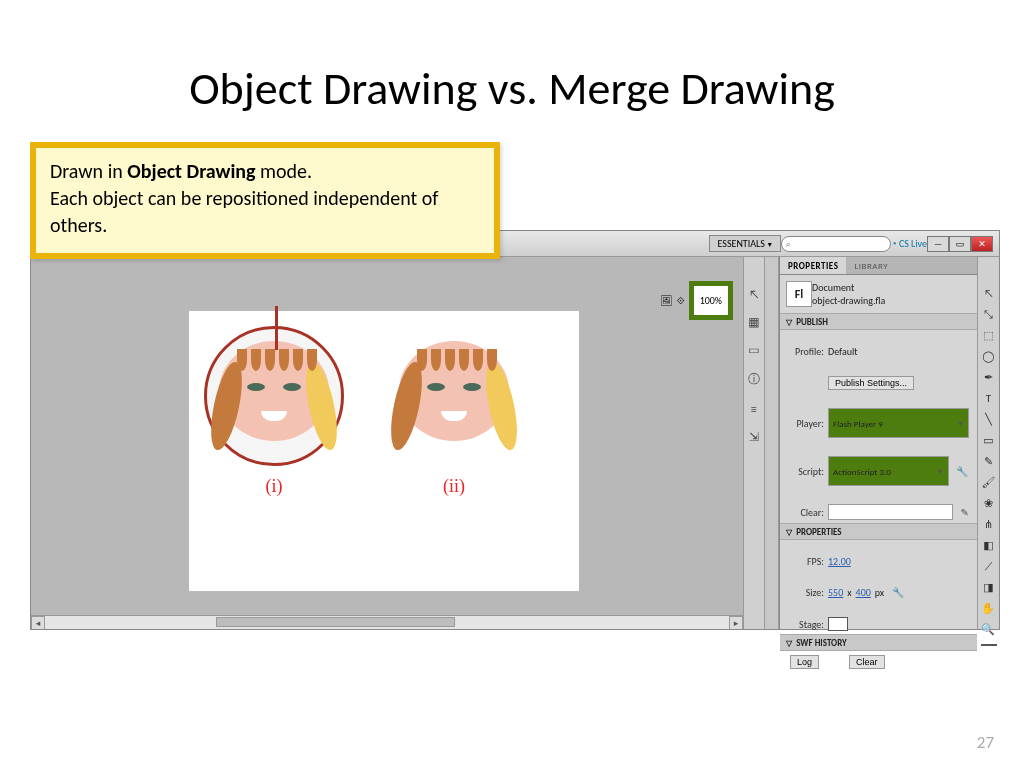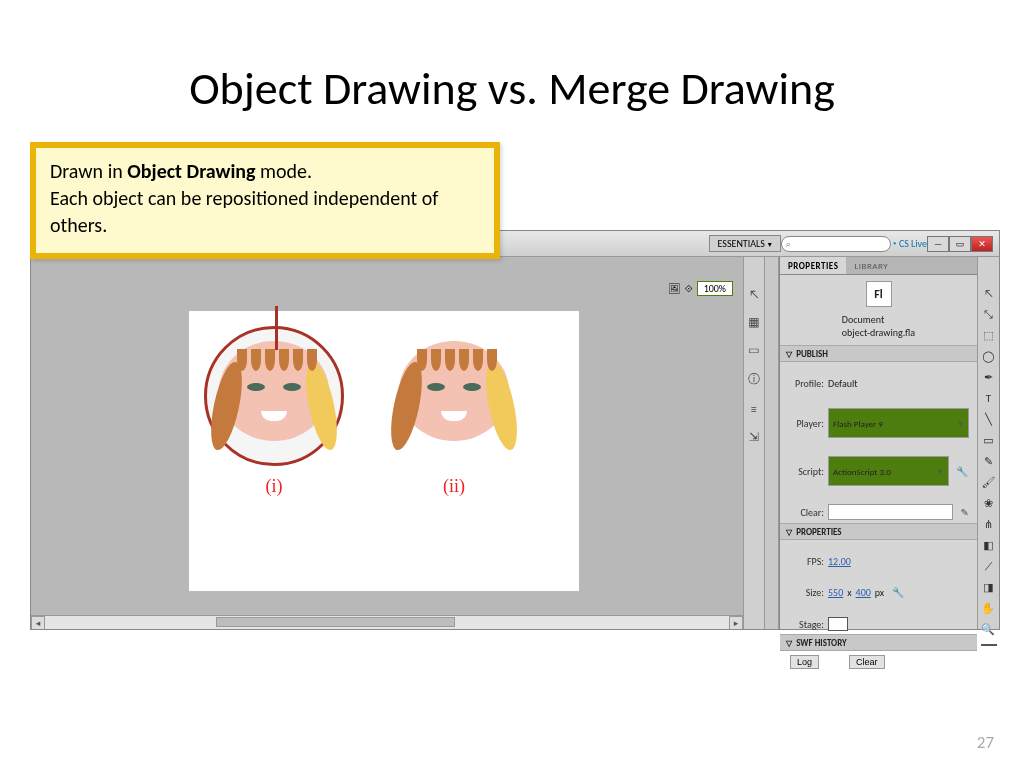--- a/index.html
+++ b/index.html
@@ -107,21 +107,21 @@
     background:#b8b8b8;
     position:relative;
     overflow:hidden;
   }
   .zoom-bar {
     position:absolute;
     top:24px; right:10px;
     display:flex; gap:4px; align-items:center;
     font-size:10px;
   }
-  .zoom-field{ background:#fff;border:1px solid #4d7c0f;padding:0 6px;font-size:10px;}
+  .zoom-field{ background:#fff;border:5px solid #4d7c0f;padding:8px 6px;font-size:10px;}
   .hscroll{
     position:absolute;left:0;right:0;bottom:0;height:14px;
     background:#ddd;border-top:1px solid #999;
     display:flex;align-items:center;
   }
   .hscroll .track{flex:1;background:#e5e5e5;height:14px;position:relative;}
   .hscroll .thumb{position:absolute;left:25%;width:35%;height:10px;top:1px;background:#bdbdbd;border:1px solid #999;}
   .hscroll .arr{width:14px;height:14px;display:flex;align-items:center;justify-content:center;font-size:9px;color:#555;border:1px solid #999;background:#ddd;}
 
   .stage {
@@ -178,21 +178,21 @@
 
   
   .props-panel{
     width:198px;background:#d6d6d6;border-left:1px solid #888;
     font-size:10px;color:#222;
     display:flex;flex-direction:column;
   }
   .tabs{display:flex;background:#b5b5b5;border-bottom:1px solid #888;}
   .tab{padding:3px 8px;font-size:9px;letter-spacing:0.5px;color:#555;}
   .tab.active{background:#d6d6d6;color:#000;font-weight:bold;}
-  .doc-row{display:flex;align-items:center;gap:6px;padding:6px;flex-direction:column;}
+  .doc-row{display:flex;align-items:flex-end;padding:6px;}
   .doc-icon{width:26px;height:26px;background:#fff;border:1px solid #999;display:flex;align-items:center;justify-content:center;font-size:12px;font-weight:bold;}
   .section-head{
     background:#c8c8c8;padding:2px 6px;font-size:9px;font-weight:bold;
     border-top:1px solid #aaa;border-bottom:1px solid #aaa;
     display:flex;align-items:center;gap:4px;
   }
   .section-head::before{content:"▽";font-size:8px;}
   .form-row{display:flex;align-items:center;padding:3px 8px;gap:4px;font-size:10px;margin-top:12px;}
   .form-row label{width:36px;text-align:right;color:#333;}
   .combo{flex:1;background:#4d7c0f;border:1px solid #999;height:24px;display:flex;align-items:center;padding:14px 4px;font-size:9px;justify-content:space-between;}
@@ -316,20 +316,23 @@
         <div class="doc-icon">Fl</div>
         <div>
           <div>Document</div>
           <div>object-drawing.fla</div>
         </div>
       </div>
       <div class="section-head">PUBLISH</div>
       <div class="form-row">
         <label>Profile:</label>
         <span>Default</span>
+      </div>
+      <div class="form-row" style="padding-left:48px;">
+        <button class="btn-small">Publish Settings...</button>
       </div>
       <div class="form-row">
         <label>Player:</label>
         <div class="combo">
             <span>Flash Player 9</span>
           </div>
       </div>
       <div class="form-row">
         <label>Script:</label>
         <div class="combo">

